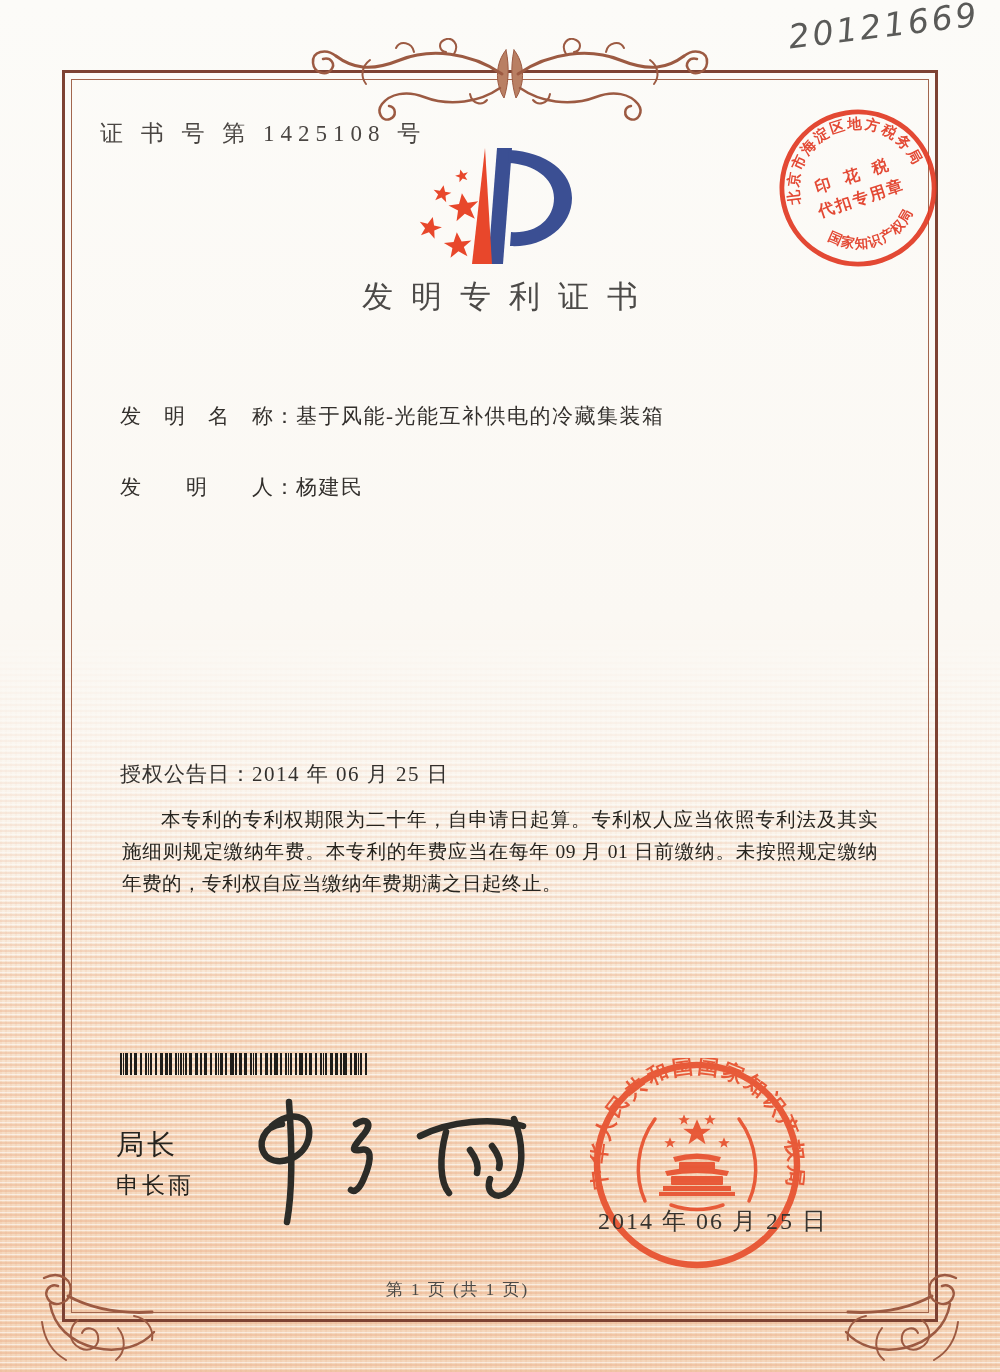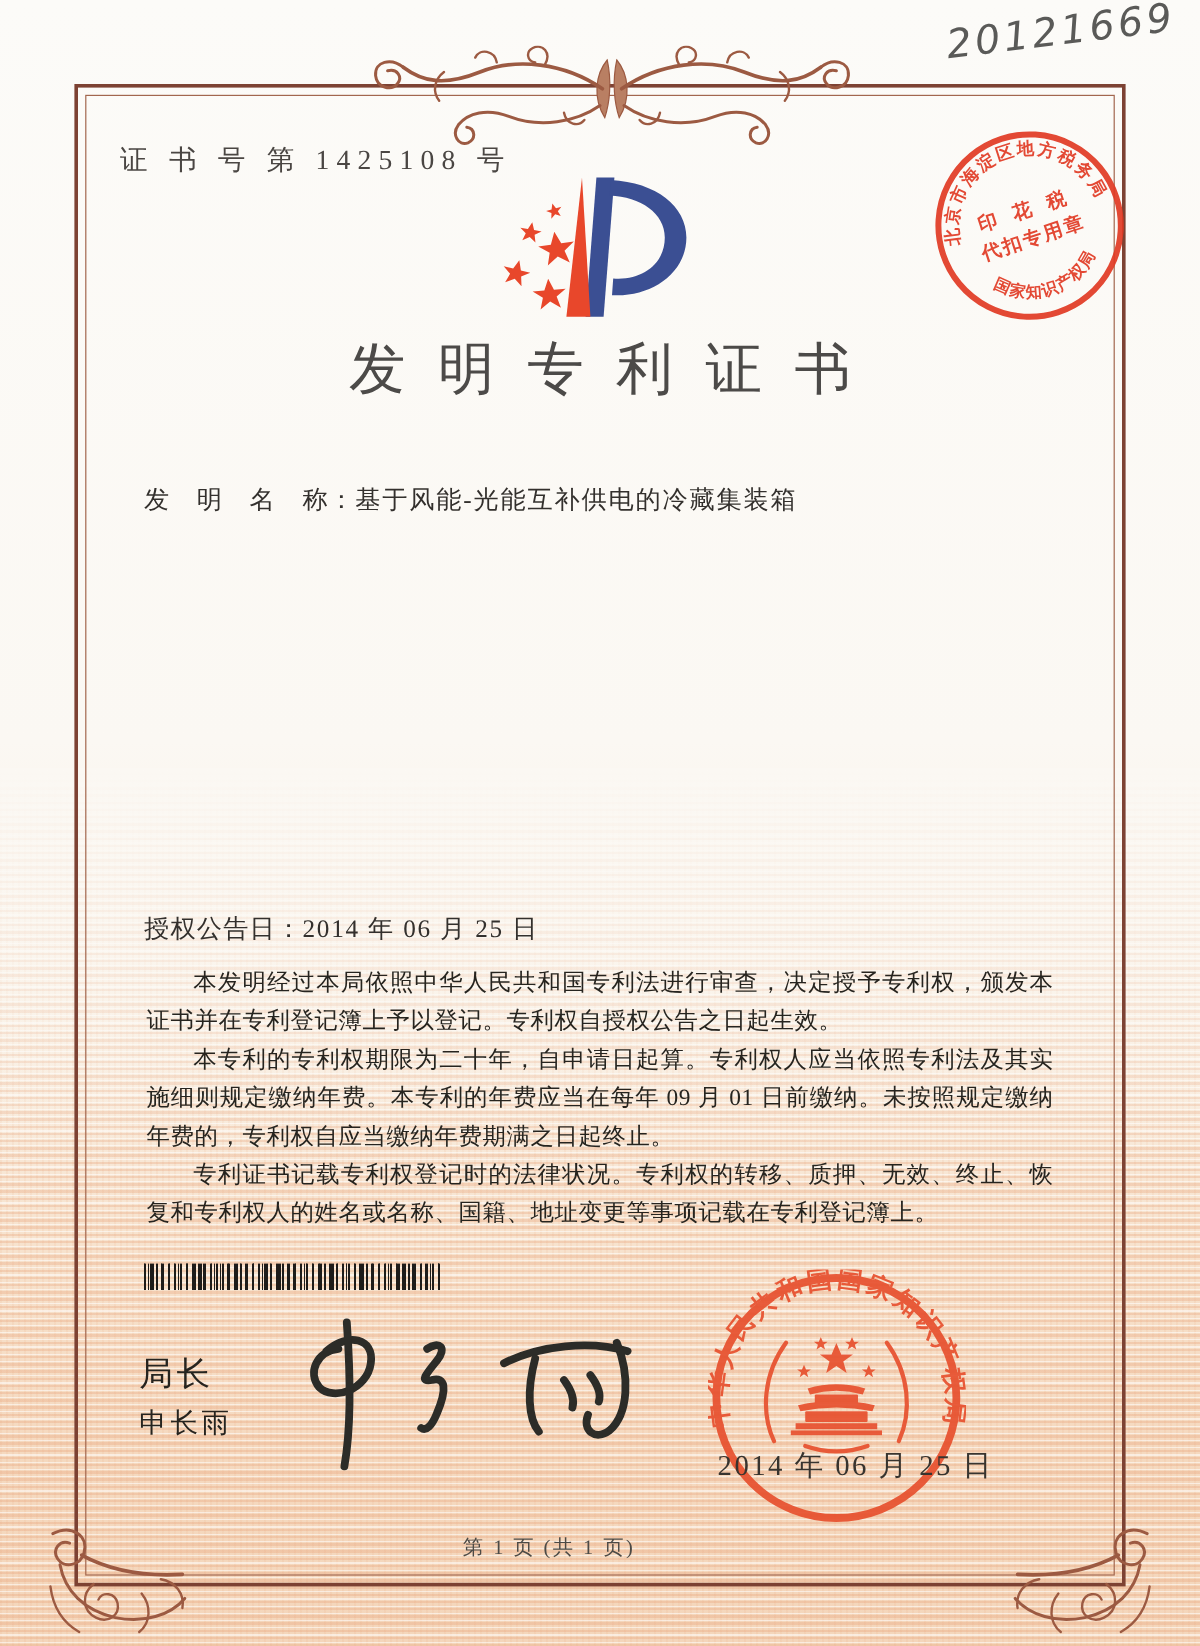--- a/index.html
+++ b/index.html
@@ -15,21 +15,21 @@
       repeating-linear-gradient(90deg, rgba(231,158,116,0.10) 0 2px, rgba(231,158,116,0) 2px 5px);
   }
   .waves-fade{position:absolute;left:0;top:640px;right:0;height:330px;pointer-events:none;
     background:linear-gradient(180deg,#fbf8f3 0%,rgba(251,248,243,0.6) 45%,rgba(251,248,243,0) 100%);}
   .frame-outer{position:absolute;left:62px;top:70px;right:62px;bottom:50px;border:3px solid #7d4233;}
   .frame-inner{position:absolute;left:71px;top:79px;right:71px;bottom:59px;border:1px solid #a2664e;}
   .svg-abs{position:absolute;pointer-events:none;}
   .cert-number{position:absolute;left:100px;top:118px;font-size:23px;letter-spacing:6px;color:#4a4643;}
   .handwritten{position:absolute;left:788px;top:6px;font-size:33px;color:#5a5a58;
     font-family:"DejaVu Sans",sans-serif;font-style:italic;transform:rotate(-7deg);letter-spacing:3px;font-weight:300;}
-  .title{position:absolute;left:0;right:0;top:276px;text-align:center;font-size:47px;color:#4c4a48;
+  .title{position:absolute;left:0;right:0;top:276px;text-align:center;font-size:31px;color:#4c4a48;
     letter-spacing:0.58em;text-indent:0.58em;font-weight:500;}
   .field{position:absolute;left:120px;font-size:21px;color:#33302d;white-space:nowrap;text-align:center;}
   .field .flabel{letter-spacing:1px;}
   .field .fvalue{letter-spacing:1.5px;}
   .f1{top:402px;} .f2{top:473px;} .f3{top:546px;} .f4{top:618px;} .f5{top:690px;} .f6{top:760px;}
   .paras{position:absolute;left:122px;top:804px;width:756px;font-size:19.5px;line-height:32px;
     color:#26241f;text-align:justify;}
   .paras p{margin:0;text-indent:2em;letter-spacing:0.5px;}
   .barcode{position:absolute;left:120px;top:1053px;width:250px;height:22px;
     background-image:
@@ -138,28 +138,29 @@
       <path transform="translate(28,92) scale(0.95) rotate(14)" d="M0,-12 L3.5,-3.7 12,-3.7 5,1.4 7.4,9.7 0,4.6 -7.4,9.7 -5,1.4 -12,-3.7 -3.5,-3.7 Z"></path>
       <path transform="translate(56,110) scale(1.15) rotate(-5)" d="M0,-12 L3.5,-3.7 12,-3.7 5,1.4 7.4,9.7 0,4.6 -7.4,9.7 -5,1.4 -12,-3.7 -3.5,-3.7 Z"></path>
     </g>
   </svg>
 
   <div class="title">发明专利证书</div>
 
   <div class="field f1">
     <span class="flabel">发　明　名　称：</span><span class="fvalue">基于风能-光能互补供电的冷藏集装箱</span>
   </div>
+  <div class="field f2">
+    <span class="flabel">发　　明　　人：</span><span class="fvalue">杨建民</span>
+  </div>
   <div class="field f6">
     <span class="flabel">授权公告日：</span><span class="fvalue">2014 年 06 月 25 日</span>
   </div>
 
   <div class="paras">
-    <p>本发明经过本局依照中华人民共和国专利法进行审查，决定授予专利权，颁发本证书并在专利登记簿上予以登记。专利权自授权公告之日起生效。</p>
     <p>本专利的专利权期限为二十年，自申请日起算。专利权人应当依照专利法及其实施细则规定缴纳年费。本专利的年费应当在每年 09 月 01 日前缴纳。未按照规定缴纳年费的，专利权自应当缴纳年费期满之日起终止。</p>
-    <p>专利证书记载专利权登记时的法律状况。专利权的转移、质押、无效、终止、恢复和专利权人的姓名或名称、国籍、地址变更等事项记载在专利登记簿上。</p>
   </div>
 
   <div class="barcode"></div>
 
   <div class="director-label">局长</div>
   <div class="director-name">申长雨</div>
 
   <svg class="svg-abs" style="left:240px;top:1090px;" width="320" height="140" viewBox="0 0 320 140">
     <g stroke="#2c2c28" stroke-width="6.5" fill="none" stroke-linecap="round" stroke-linejoin="round">
       <path d="M32,36 C50,20 72,25 69,46 C66,68 38,78 26,66 C16,54 24,36 42,34"></path>

